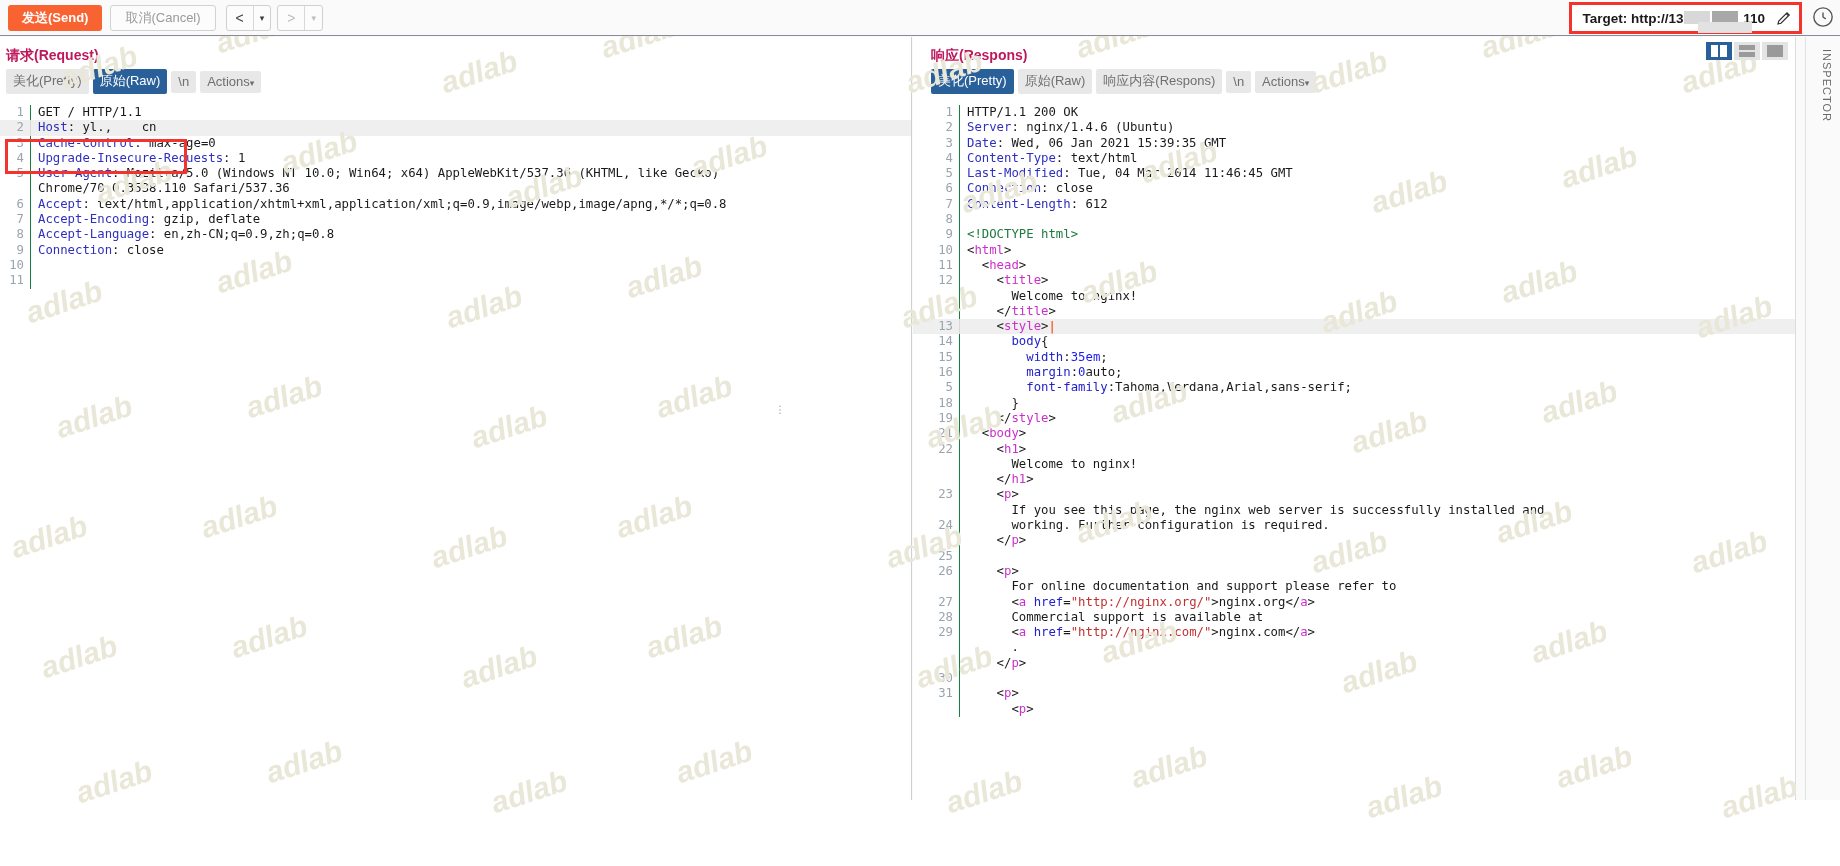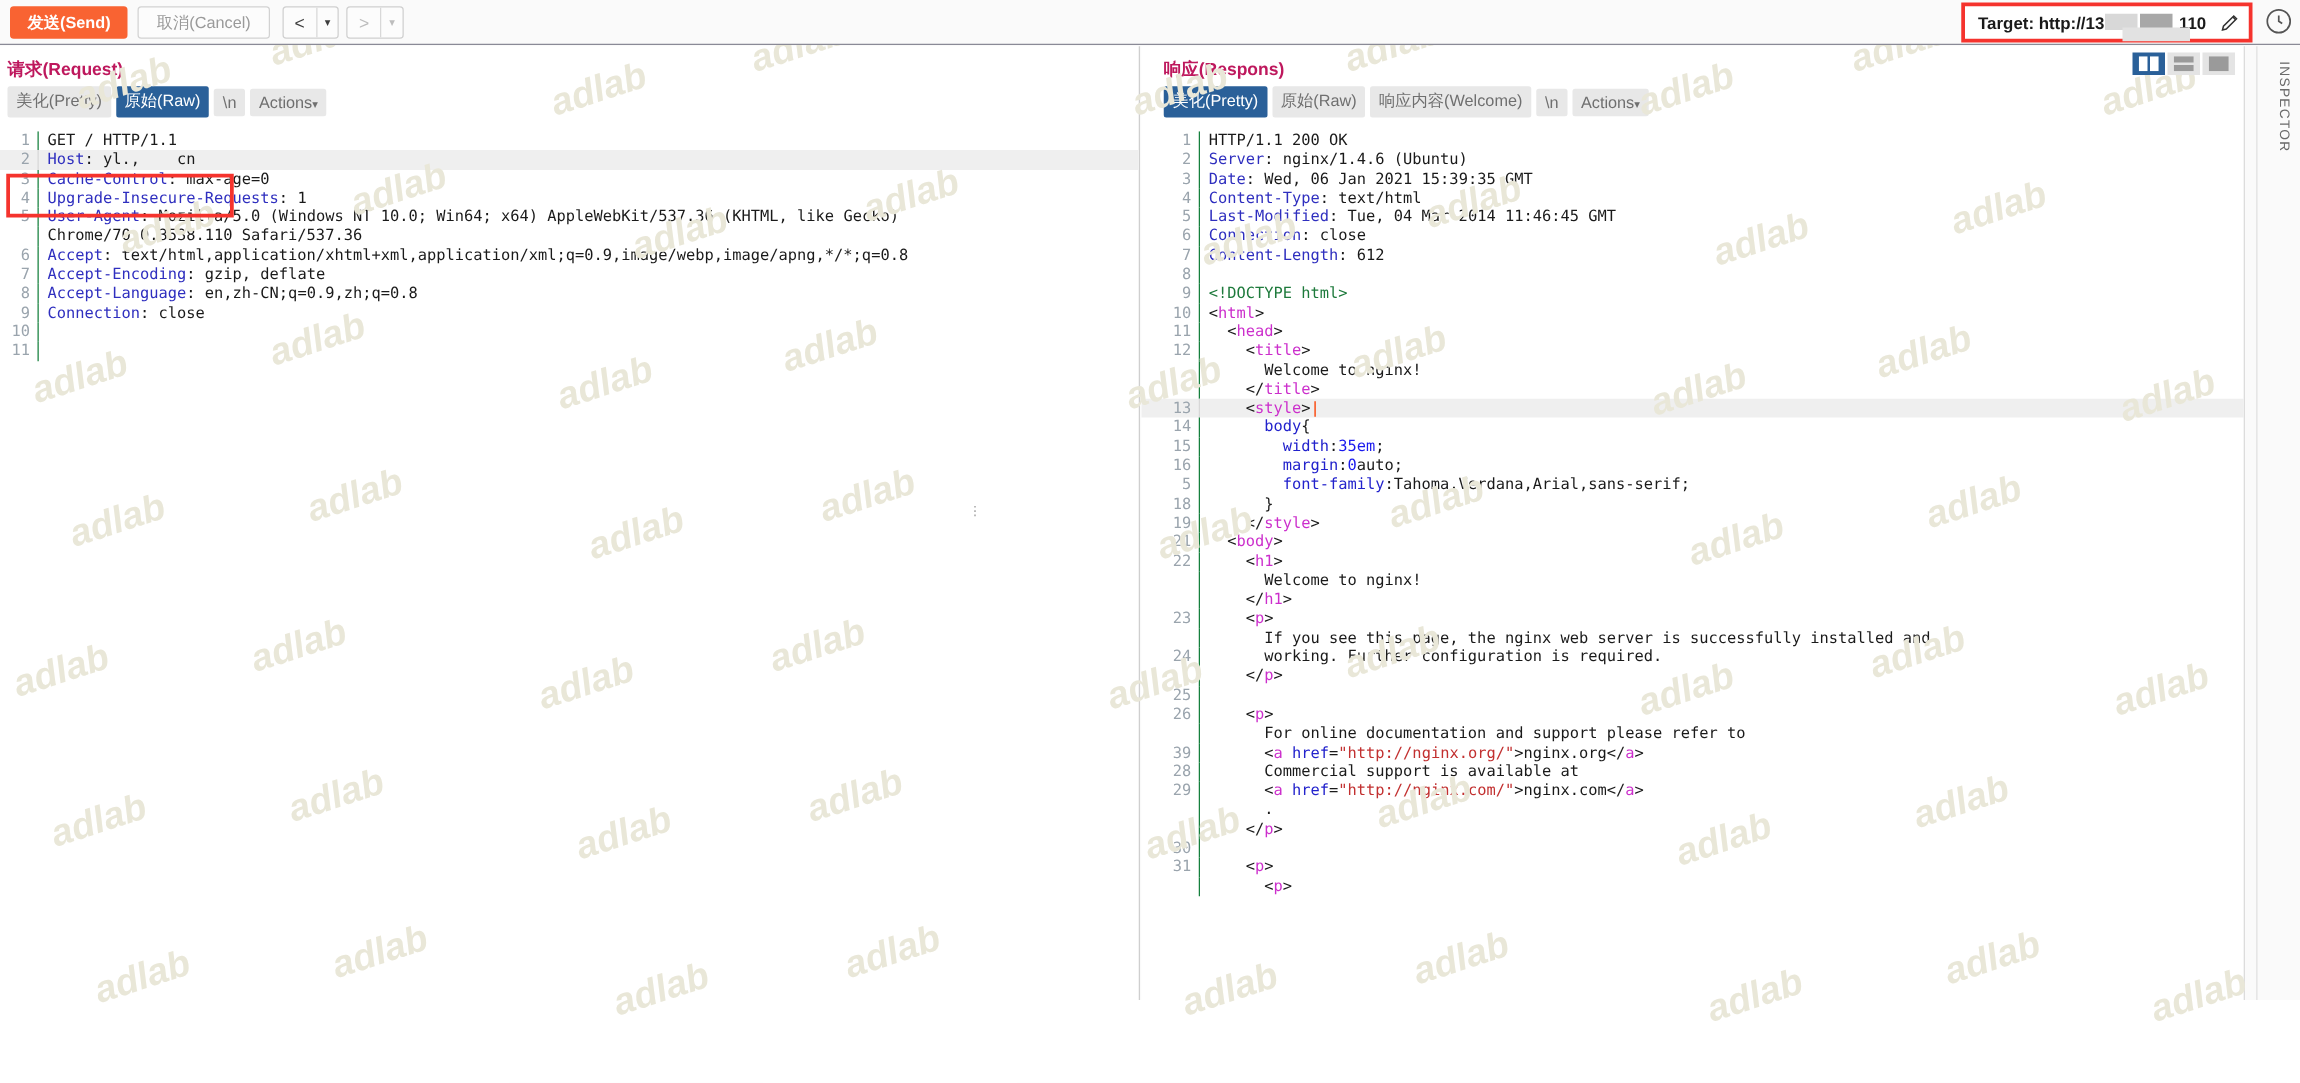--- a/index.html
+++ b/index.html
@@ -244,21 +244,21 @@
         <div class="codeline"><div class="gutter">11</div><div class="codetext"></div></div>
       </div>
   </div>
   <div class="red-box" style="left:5px; top:139px; width:182px; height:35px;"></div>
 
   <div class="panel-res">
     <div class="panel-title">响应(Respons)</div>
     <div class="tabbar" id="res-tabs">
         <div class="tab active"><span>美化(Pretty)</span></div>
         <div class="tab"><span>原始(Raw)</span></div>
-        <div class="tab"><span>响应内容(Welcome)</span></div>
+        <div class="tab"><span>响应内容(Respons)</span></div>
         <div class="tab"><span>\n</span></div>
         <div class="tab"><span>Actions</span><span class="caret">▾</span></div>
       </div>
     <div class="codewrap" id="res-code">
         <div class="codeline"><div class="gutter">1</div><div class="codetext">HTTP/1.1 200 OK</div></div>
         <div class="codeline"><div class="gutter">2</div><div class="codetext"><span class="hk">Server</span>: nginx/1.4.6 (Ubuntu)</div></div>
         <div class="codeline"><div class="gutter">3</div><div class="codetext"><span class="hk">Date</span>: Wed, 06 Jan 2021 15:39:35 GMT</div></div>
         <div class="codeline"><div class="gutter">4</div><div class="codetext"><span class="hk">Content-Type</span>: text/html</div></div>
         <div class="codeline"><div class="gutter">5</div><div class="codetext"><span class="hk">Last-Modified</span>: Tue, 04 Mar 2014 11:46:45 GMT</div></div>
         <div class="codeline"><div class="gutter">6</div><div class="codetext"><span class="hk">Connection</span>: close</div></div>
@@ -281,21 +281,21 @@
         <div class="codeline"><div class="gutter">22</div><div class="codetext">    &lt;<span class="tag">h1</span>&gt;</div></div>
         <div class="codeline"><div class="gutter"></div><div class="codetext">      Welcome to nginx!</div></div>
         <div class="codeline"><div class="gutter"></div><div class="codetext">    &lt;/<span class="tag">h1</span>&gt;</div></div>
         <div class="codeline"><div class="gutter">23</div><div class="codetext">    &lt;<span class="tag">p</span>&gt;</div></div>
         <div class="codeline"><div class="gutter"></div><div class="codetext">      If you see this page, the nginx web server is successfully installed and</div></div>
         <div class="codeline"><div class="gutter">24</div><div class="codetext">      working. Further configuration is required.</div></div>
         <div class="codeline"><div class="gutter"></div><div class="codetext">    &lt;/<span class="tag">p</span>&gt;</div></div>
         <div class="codeline"><div class="gutter">25</div><div class="codetext"></div></div>
         <div class="codeline"><div class="gutter">26</div><div class="codetext">    &lt;<span class="tag">p</span>&gt;</div></div>
         <div class="codeline"><div class="gutter"></div><div class="codetext">      For online documentation and support please refer to</div></div>
-        <div class="codeline"><div class="gutter">39</div><div class="codetext">      &lt;<span class="tag">a</span> <span class="attr">href</span>=<span class="str">"http://nginx.org/"</span>&gt;nginx.org&lt;/<span class="tag">a</span>&gt;</div></div>
+        <div class="codeline"><div class="gutter">27</div><div class="codetext">      &lt;<span class="tag">a</span> <span class="attr">href</span>=<span class="str">"http://nginx.org/"</span>&gt;nginx.org&lt;/<span class="tag">a</span>&gt;</div></div>
         <div class="codeline"><div class="gutter">28</div><div class="codetext">      Commercial support is available at</div></div>
         <div class="codeline"><div class="gutter">29</div><div class="codetext">      &lt;<span class="tag">a</span> <span class="attr">href</span>=<span class="str">"http://nginx.com/"</span>&gt;nginx.com&lt;/<span class="tag">a</span>&gt;</div></div>
         <div class="codeline"><div class="gutter"></div><div class="codetext">      .</div></div>
         <div class="codeline"><div class="gutter"></div><div class="codetext">    &lt;/<span class="tag">p</span>&gt;</div></div>
         <div class="codeline"><div class="gutter">30</div><div class="codetext"></div></div>
         <div class="codeline"><div class="gutter">31</div><div class="codetext">    &lt;<span class="tag">p</span>&gt;</div></div>
         <div class="codeline"><div class="gutter"></div><div class="codetext">      &lt;<span class="tag">p</span>&gt;</div></div>
       </div>
   </div>
 

